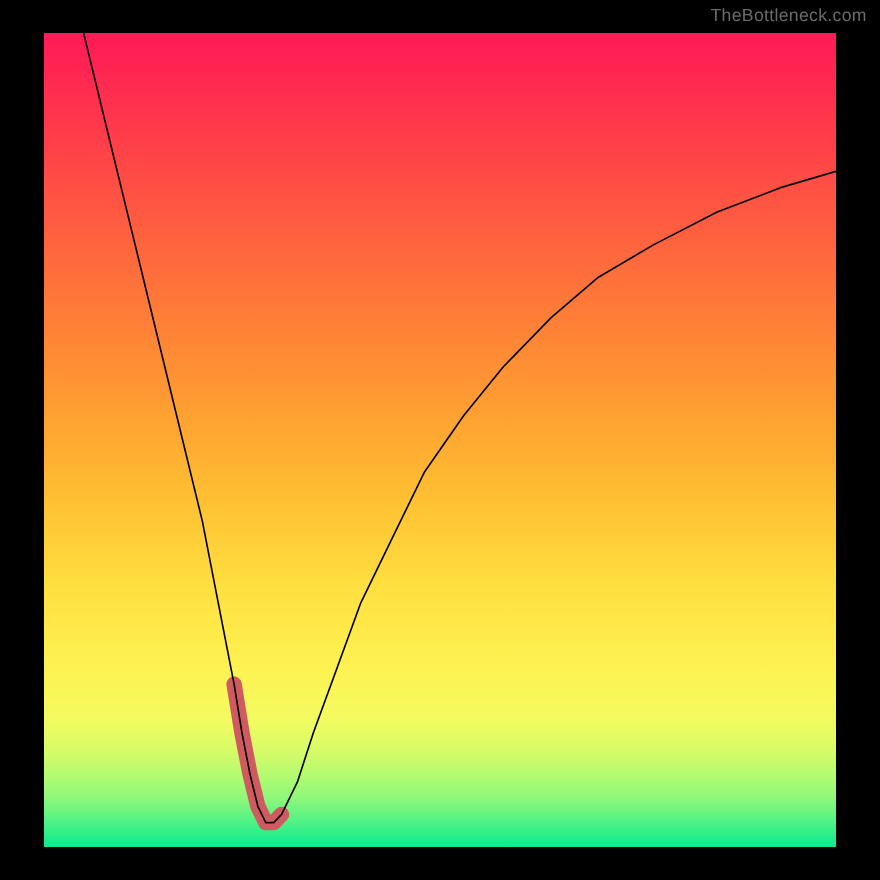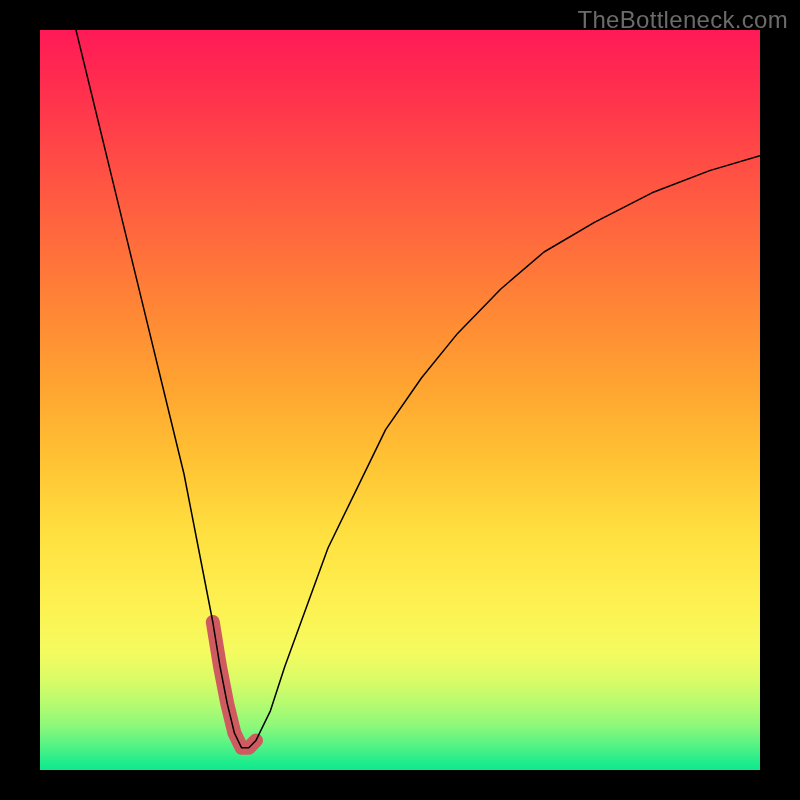--- a/index.html
+++ b/index.html
@@ -15,21 +15,21 @@
     position: relative;
     width: 800px;
     height: 800px;
     background: #000;
   }
   .watermark {
     position: absolute;
     top: 6px;
     right: 12px;
     color: #6b6b6b;
-    font-size: 24px;
+    font-size: 16px;
     font-weight: 500;
     letter-spacing: 0.3px;
     z-index: 20;
   }
   .plot-area {
     position: absolute;
     left: 40px;
     top: 30px;
     width: 720px;
     height: 740px;

